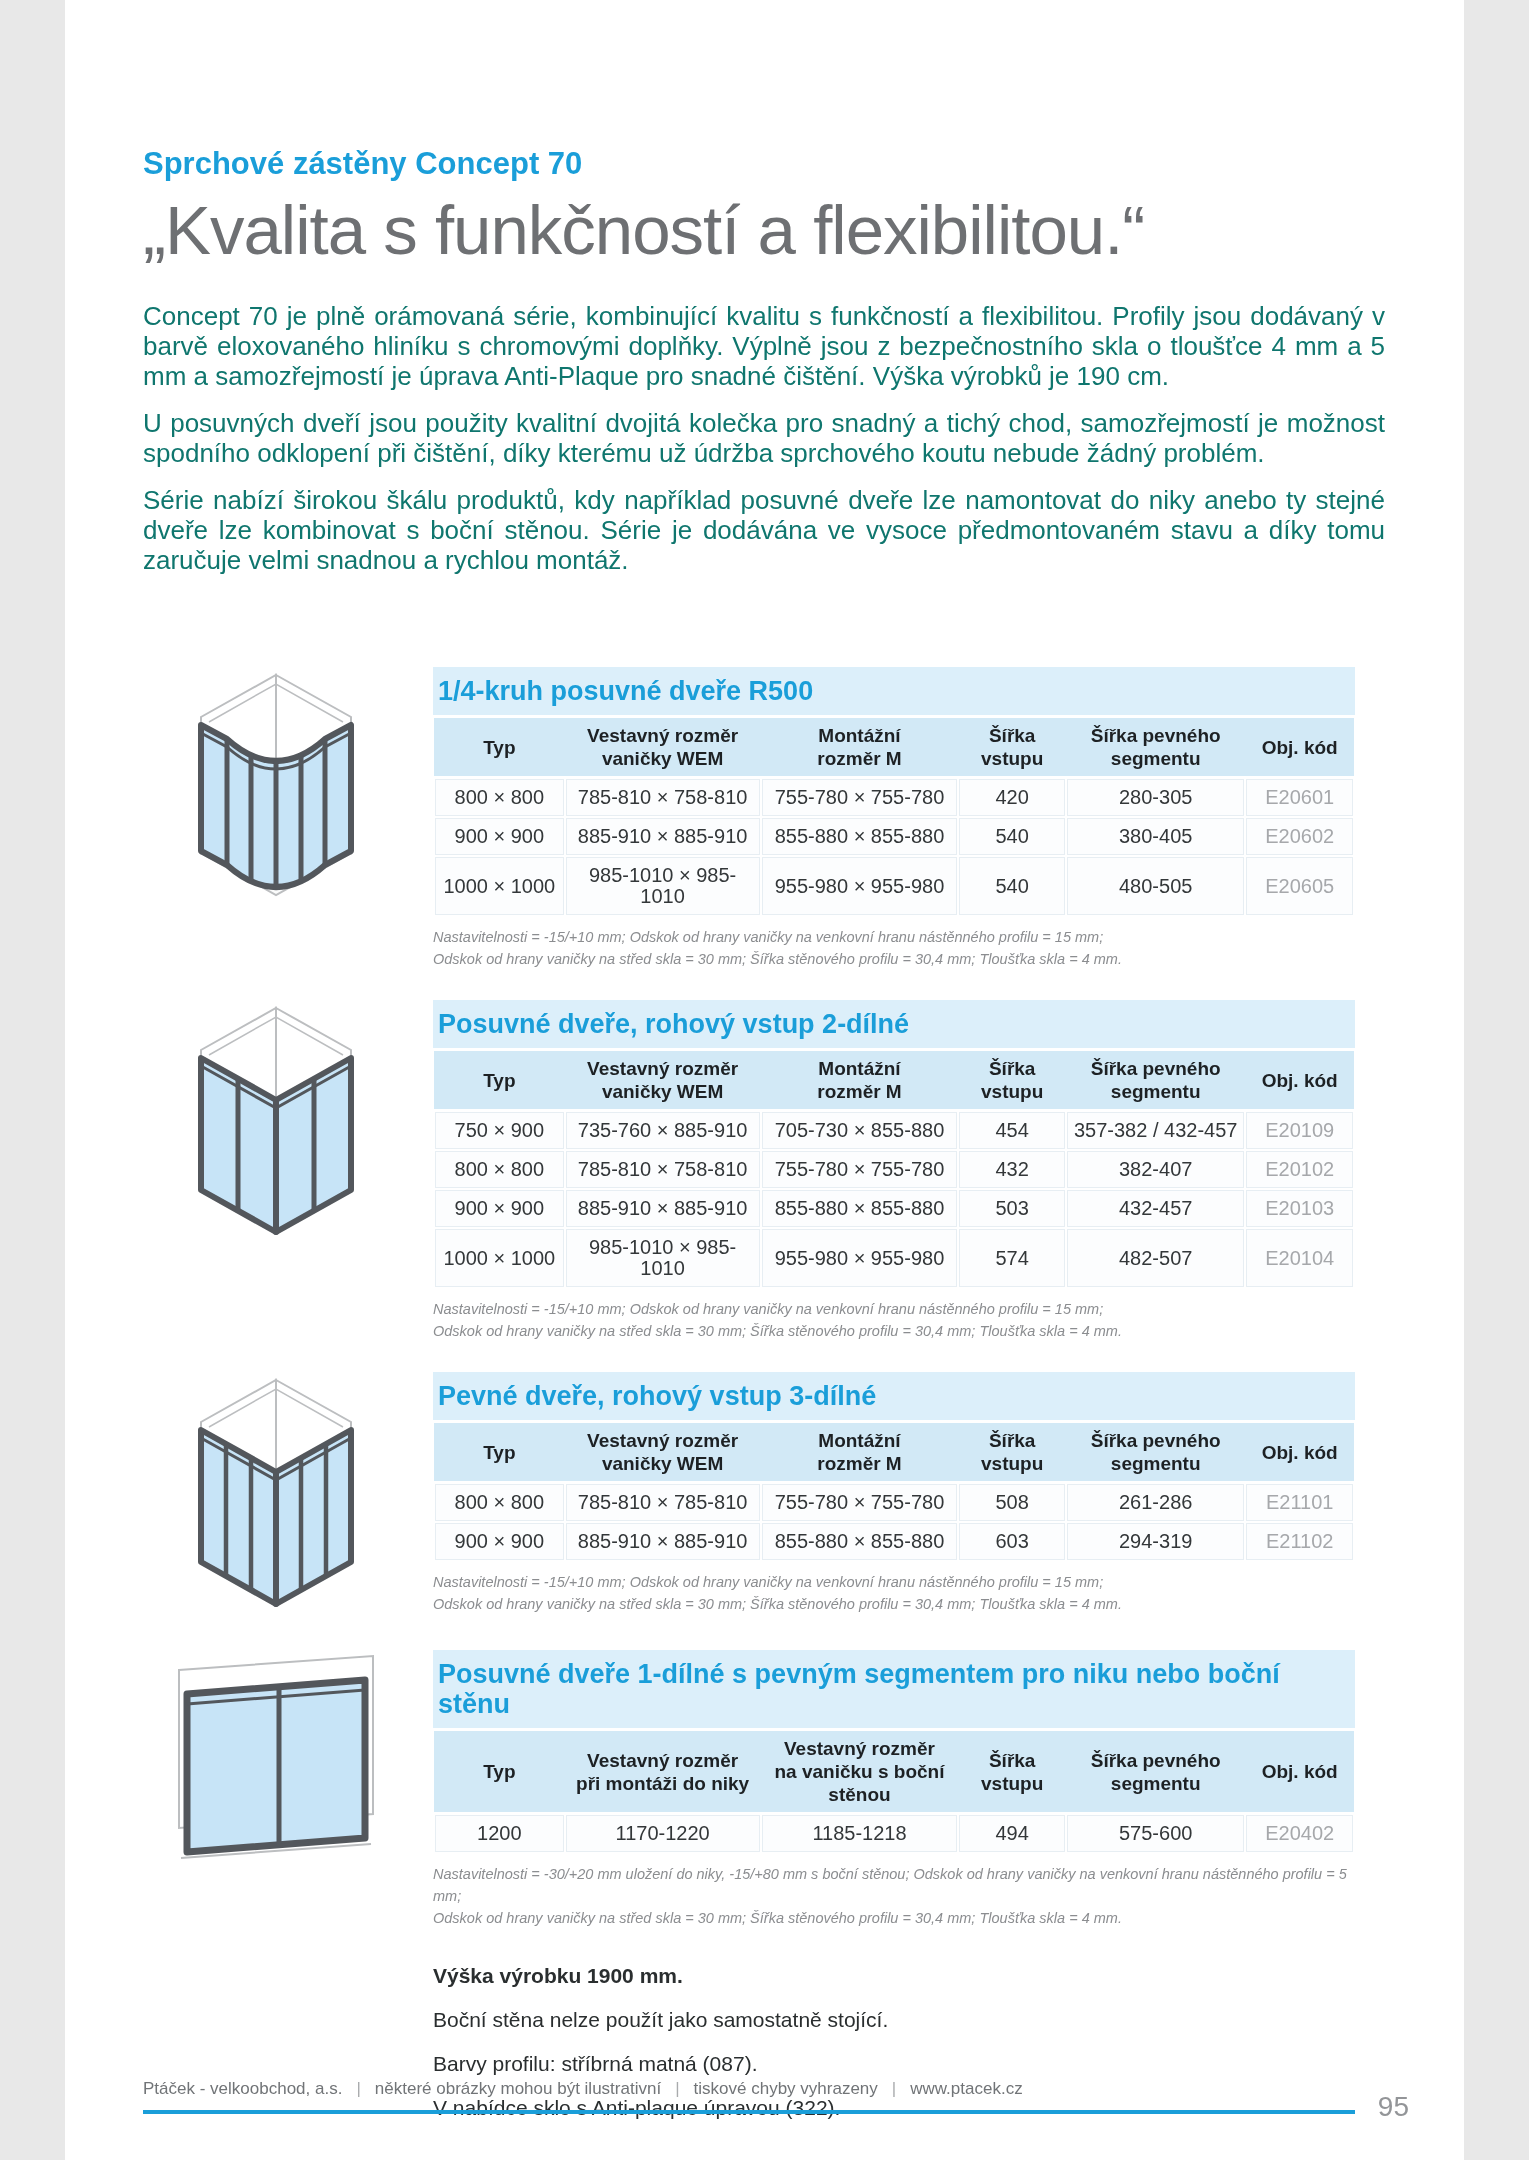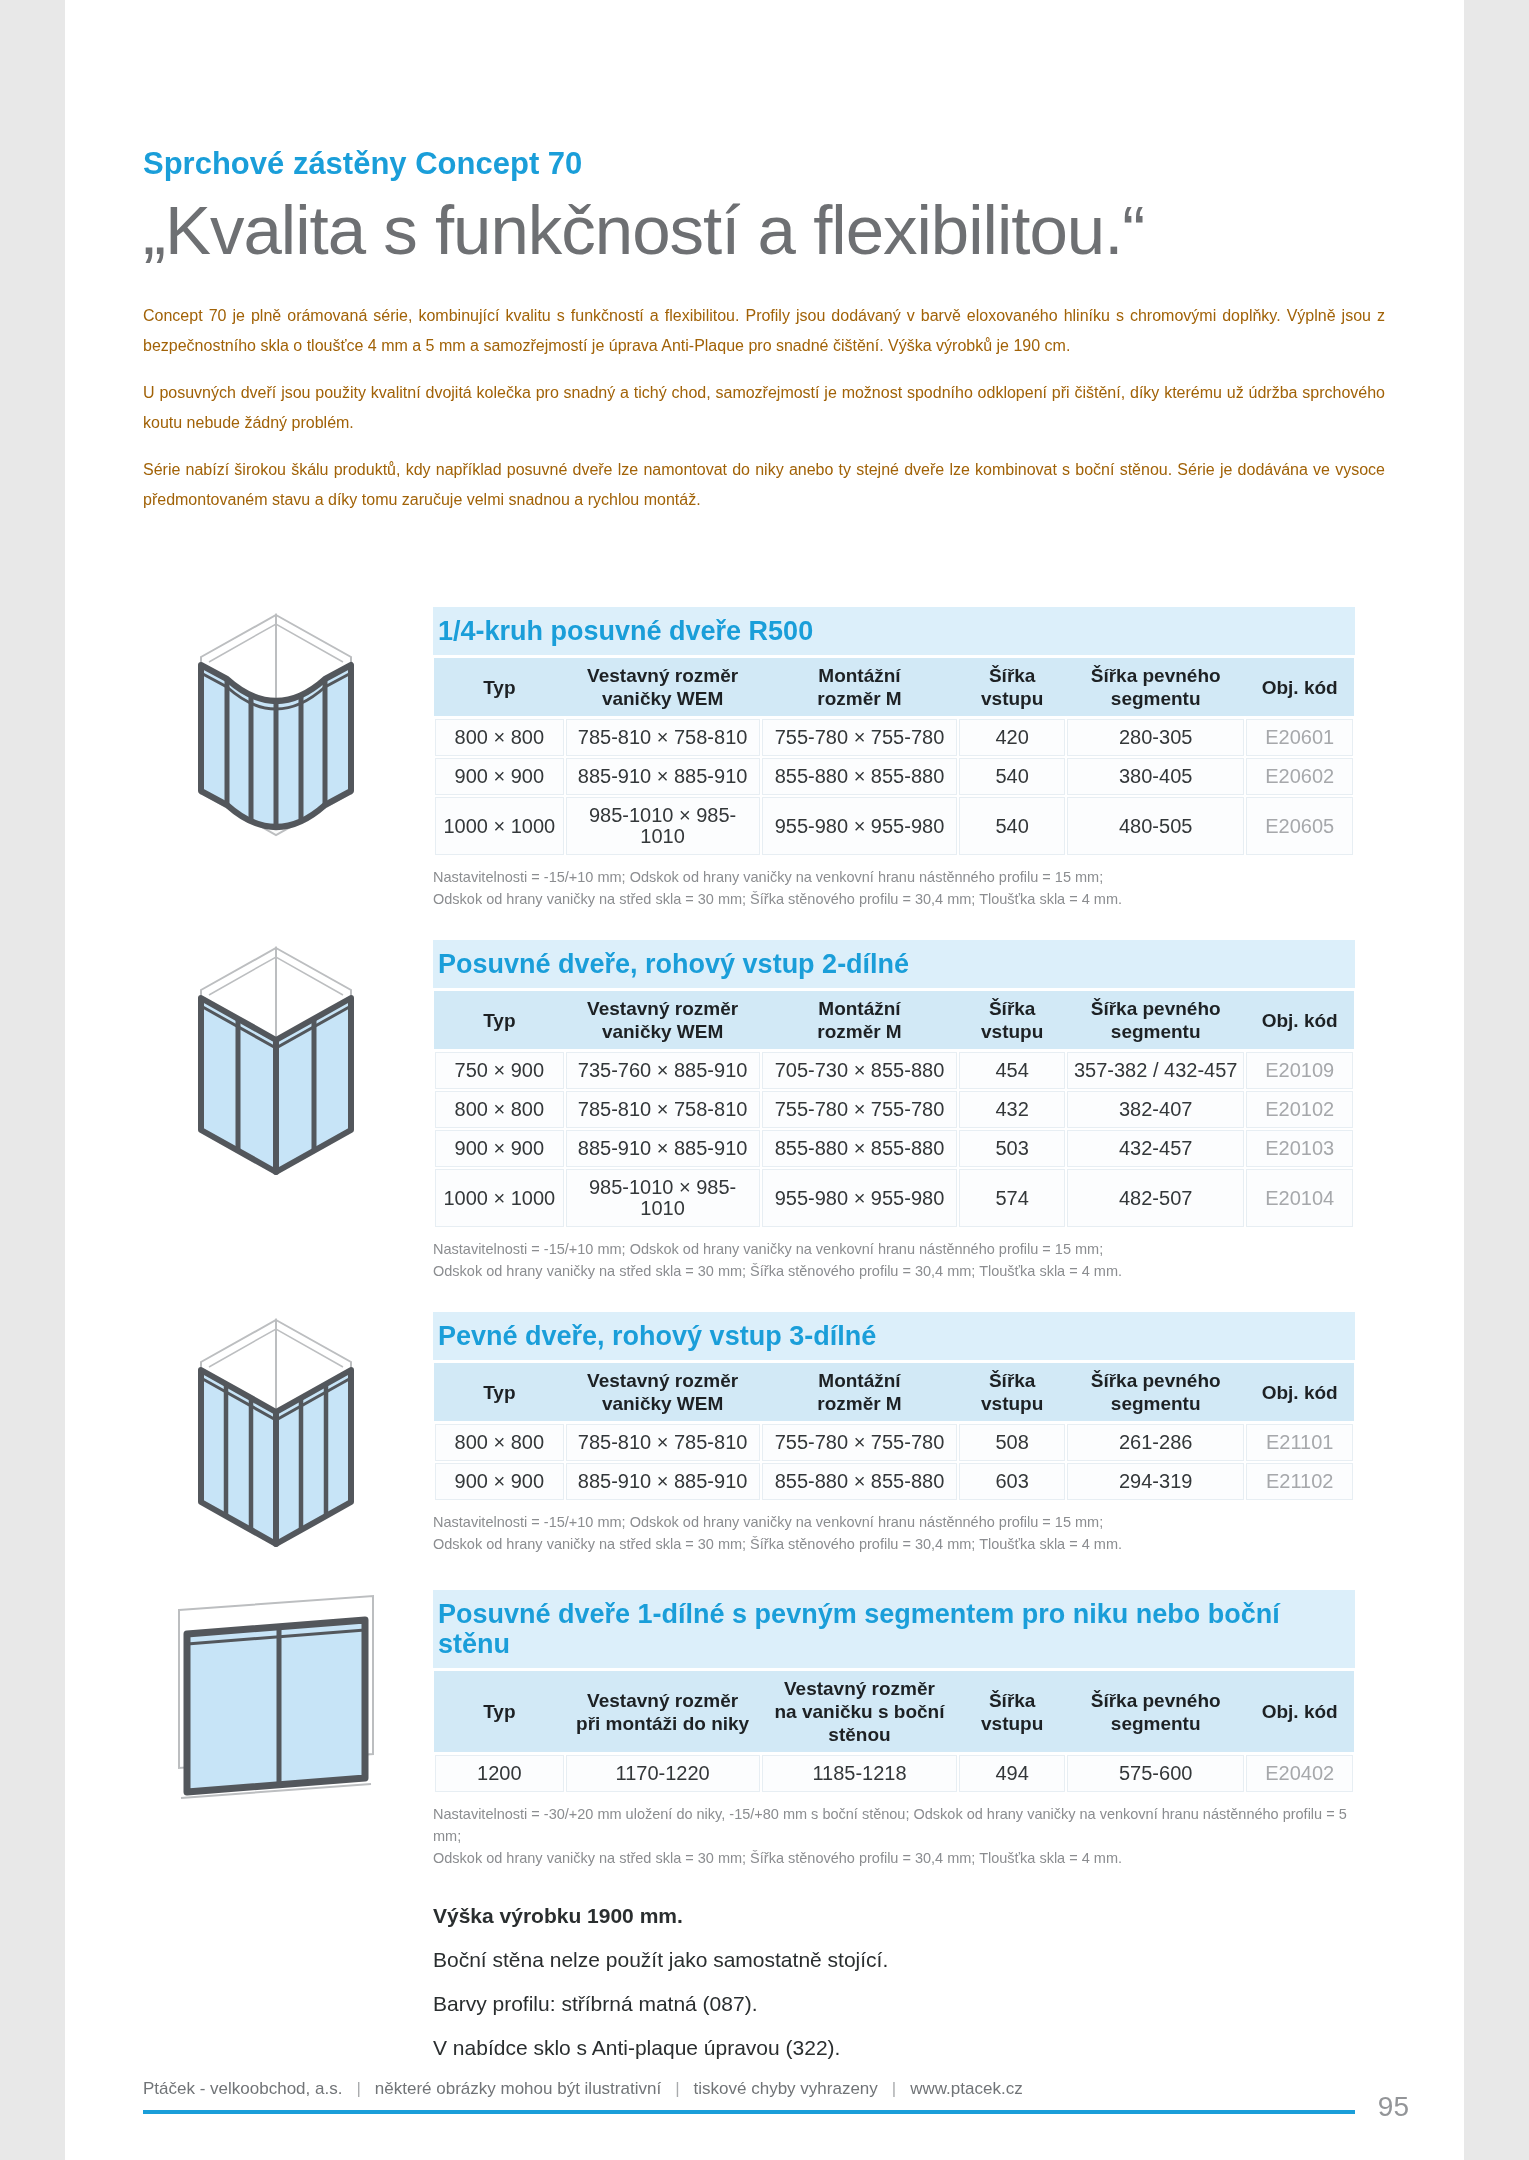--- a/index.html
+++ b/index.html
@@ -9,37 +9,37 @@
   *{box-sizing:border-box; margin:0; padding:0;}
   html,body{background:#e8e8e8;}
   .page{
     width:1399px; height:2160px; background:#fff; position:relative; margin:0 auto;
     font-family:"Liberation Sans","DejaVu Sans",sans-serif; color:#2a2e2f; overflow:hidden;
   }
   .content{padding:146px 79px 0 78px;}
   .kicker{color:var(--accent); font-size:31px; font-weight:bold; line-height:36px;}
   .big-title{font-size:69px; font-weight:300; color:#6e7073; letter-spacing:-1px; line-height:74px; margin-top:12px;}
   .intro{margin-top:33px;}
-  .intro p{font-size:16px; line-height:30px; text-align:justify; margin-bottom:17px; color:#a16207;}
+  .intro p{font-size:26px; line-height:30px; text-align:justify; margin-bottom:17px; color:#0f766e;}
   .sections{margin-top:92px;}
   .product-section{display:flex; margin-bottom:30px;}
   .fig{flex:0 0 290px; display:flex; justify-content:center; align-items:flex-start; margin-top:-14px; transform:translateX(-12px);}
   .tcol{flex:1; margin-right:30px;}
   .tbl-title{background:var(--band_light); color:var(--accent); font-size:27px; font-weight:bold;
     padding:9px 8px 9px 5px; margin-bottom:3px; line-height:30px;}
   table.spec-table{width:100%; border-collapse:collapse; table-layout:fixed;}
   table.spec-table th{
     background:var(--band_header); font-size:19px; font-weight:bold; color:#1d2124;
     text-align:center; vertical-align:middle; padding:6px 4px; line-height:23px;
     white-space:pre-line; border:0; border-bottom:3px solid #fff;}
   table.spec-table td{
     background:#fcfdfe; border:2.5px solid #fff; outline:1px solid #e7eef3; outline-offset:-2px;
     font-size:20px; color:#333739; text-align:center; padding:8px 4px; line-height:21px;}
   table.spec-table td.objcode{color:#a6a8ab;}
-  .footnote{margin-top:9px; font-size:14.5px; line-height:22px; color:#8b8d90; white-space:pre-line;}
+  .footnote{margin-top:9px; font-size:14.5px; line-height:22px; color:#8b8d90; white-space:pre-line;font-style:italic;}
   .notes{margin-left:290px; margin-top:34px;}
   .note{font-size:21px; line-height:25px; margin-bottom:19px; color:#2a2e2f;}
   .note.bold{font-weight:bold;}
   .pagefooter{position:absolute; left:78px; right:79px; bottom:46px;}
   .footer-line{font-size:17px; color:#717477; padding-bottom:11px;}
   .fsep{margin:0 14px; color:#a9abad;}
   .rule{height:4px; background:var(--accent); width:calc(100% - 30px);}
   .pagenum{position:absolute; right:-24px; bottom:-9px; font-size:28px; color:#939598;}
   .fig svg{display:block;}
 </style>

